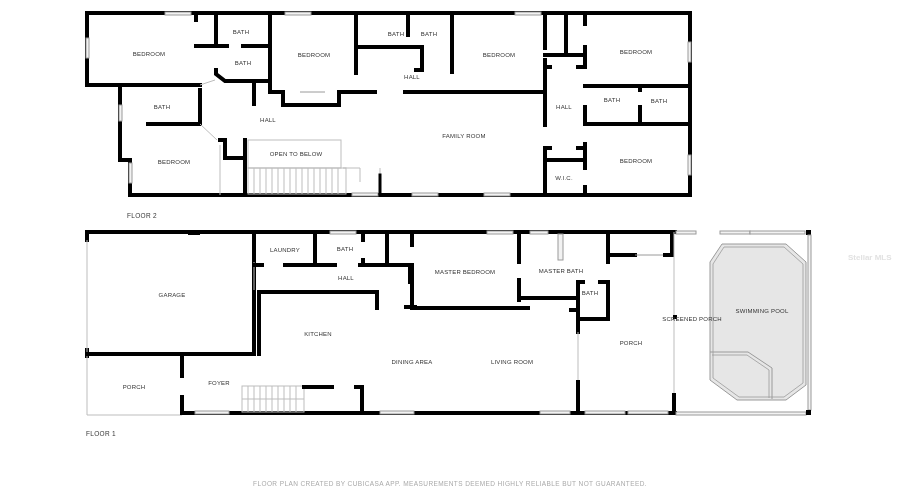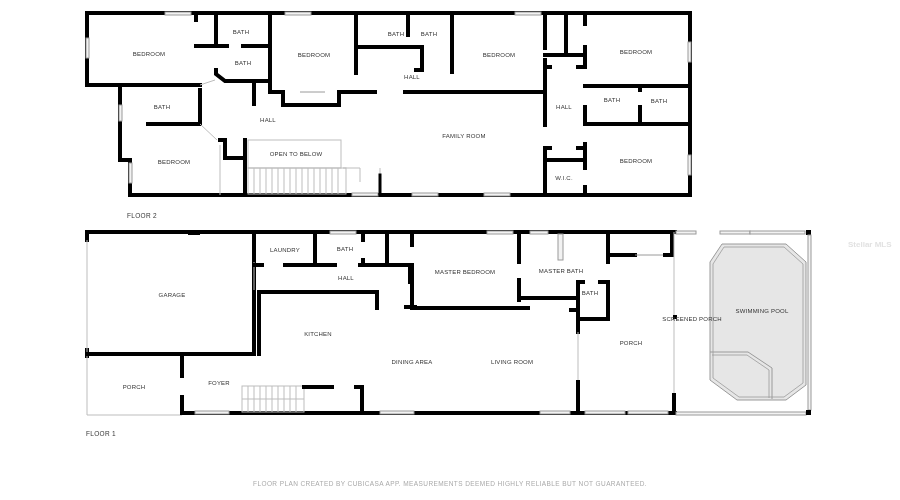--- a/index.html
+++ b/index.html
@@ -5,21 +5,21 @@
   html, body { margin:0; padding:0; background:#ffffff; }
   body { width:900px; height:500px; position:relative; overflow:hidden; font-family:"Liberation Sans", sans-serif; }
   #plan { position:absolute; left:0; top:0; width:900px; height:500px; }
   .w { stroke:#000; stroke-width:4; fill:none; stroke-linecap:square; }
   .wt { stroke:#000; stroke-width:3; fill:none; stroke-linecap:square; }
   .win { stroke:#9a9a9a; stroke-width:1; fill:#f2f2f2; }
   .thin { stroke:#bdbdbd; stroke-width:1; fill:none; }
   .lbl { position:absolute; font-size:6px; color:#333; letter-spacing:0.2px; transform:translate(-50%,-50%); white-space:nowrap; }
   .floor-lbl { position:absolute; font-size:6.5px; color:#333; letter-spacing:0.3px; }
   .footer { position:absolute; left:0; width:900px; top:480px; text-align:center; font-size:6.5px; color:#a9a9a9; letter-spacing:0.4px; }
-  .wm { position:absolute; left:848px; top:240px; font-size:8px; color:#e2e2e2; font-weight:bold; }
+  .wm { position:absolute; left:848px; top:253px; font-size:8px; color:#e2e2e2; font-weight:bold; }
 </style>
 </head>
 <body>
 
 <svg id="plan" viewBox="0 0 900 500" xmlns="http://www.w3.org/2000/svg">
 
   <g>
 
     <polyline class="w" points="87,13 690,13 690,195 130,195 130,160 120,160 120,85 87,85 87,13"></polyline>
 

